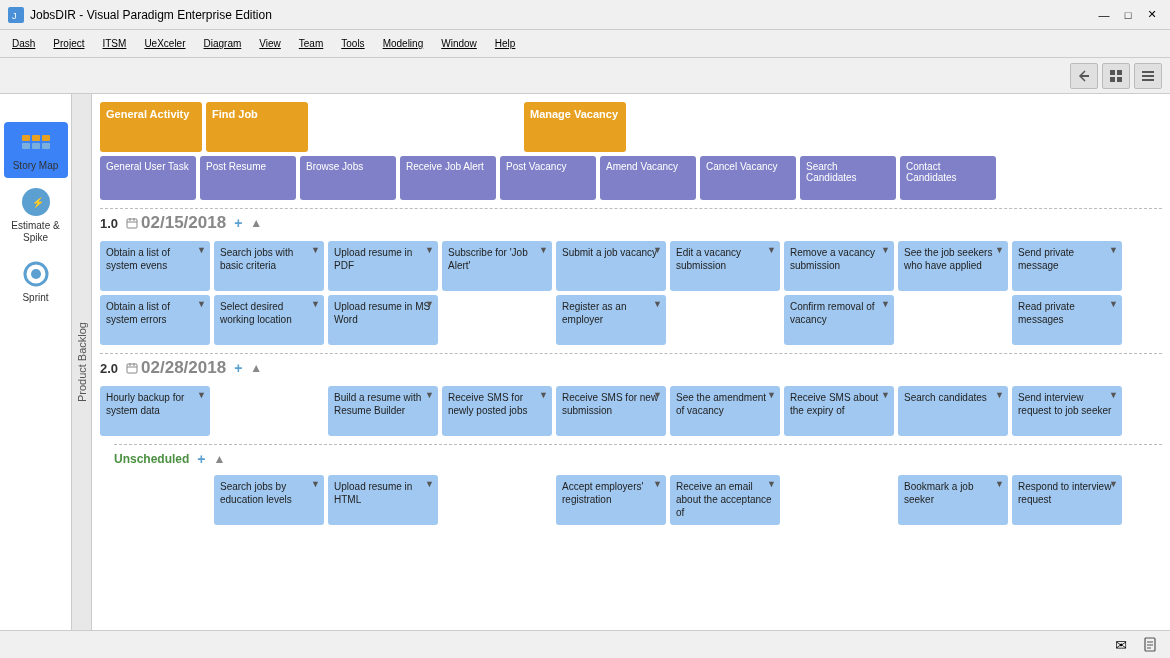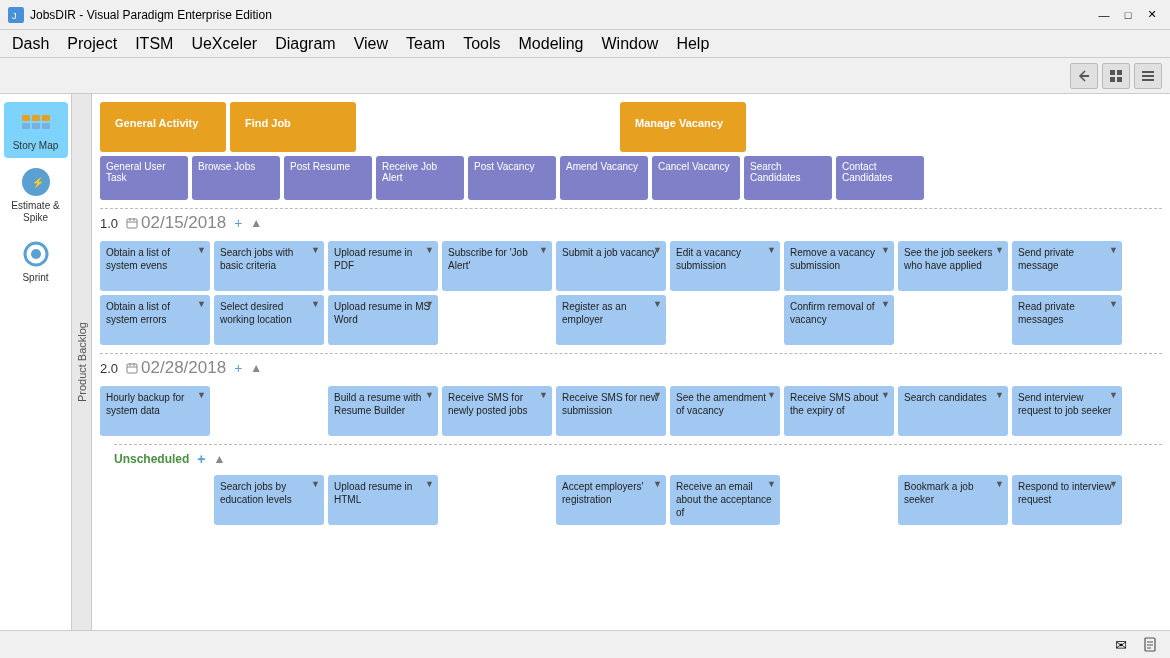--- a/index.html
+++ b/index.html
@@ -27,21 +27,22 @@
       display: flex;
       align-items: center;
       padding: 0 4px;
       border-bottom: 1px solid #ccc;
       gap: 2px;
     }
     .menu-item {
       padding: 3px 8px;
       cursor: pointer;
       border-radius: 2px;
-      font-size: 16px;
+      font-size: 10px;
+      text-decoration: underline;
     }
 
     
     .toolbar {
       background: #f0f0f0;
       height: 36px;
       display: flex;
       align-items: center;
       justify-content: flex-end;
       padding: 0 8px;
@@ -81,21 +82,21 @@
     .sidebar-item {
       width: 64px;
       display: flex;
       flex-direction: column;
       align-items: center;
       padding: 6px 4px;
       cursor: pointer;
       border-radius: 4px;
       gap: 4px;
     }
-    .sidebar-item.active { background: #7dd3fc; }
+    .sidebar-item.active { background: #3b82f6; margin-top: 20px; }
     .sidebar-icon {
       width: 32px;
       height: 28px;
       display: flex;
       align-items: center;
       justify-content: center;
     }
     .sidebar-label { font-size: 10px; text-align: center; color: #333; line-height: 1.2; }
 
     
@@ -150,64 +151,64 @@
     }
 
     
     .epic-row {
       display: flex;
       gap: 4px;
       margin-bottom: 4px;
     }
 
     .epic-card {
-      width: 126px;
+      width: 102px;
       min-height: 50px;
       background: #e8a020;
       color: #fff;
       font-size: 11px;
       font-weight: bold;
-      padding: 15px;
+      padding: 6px;
       border-radius: 3px;
       cursor: pointer;
     }
     .epic-card.empty {
       background: transparent;
       border: none;
     }
 
     
     .story-row {
       display: flex;
       gap: 4px;
       margin-bottom: 8px;
     }
 
     .story-card {
-      width: 88px;
+      width: 96px;
       min-height: 44px;
       background: #8080c8;
       color: #fff;
       font-size: 10px;
       padding: 5px 6px;
       border-radius: 3px;
       cursor: pointer;
     }
 
     
     .sprint-section {
       margin-bottom: 8px;
     }
     .sprint-header {
       display: flex;
       align-items: center;
       gap: 8px;
       padding: 4px 0;
       font-size: 12px;
-      font-weight: normal;
+      font-weight: bold;
       color: #555;
       border-top: 1px dashed #bbb;
     }
     .sprint-version { font-size: 13px; color: #333; }
     .sprint-date { color: #888; font-size: 17px; display: flex; align-items: center; gap: 3px; }
     .sprint-add { color: #5ba0d0; cursor: pointer; font-size: 14px; }
     .sprint-collapse { color: #888; cursor: pointer; }
 
     
     .task-rows { display: flex; flex-direction: column; gap: 4px; margin-top: 4px; }
@@ -392,22 +393,22 @@
           <div class="epic-card empty"></div>
           <div class="epic-card empty"></div>
           <div class="epic-card">Manage Vacancy</div>
           <div class="epic-card empty"></div>
           <div class="epic-card empty"></div>
           <div class="epic-card empty"></div>
         </div>
 
         <div class="story-row">
           <div class="story-card">General User Task</div>
+          <div class="story-card">Post Resume</div>
           <div class="story-card">Browse Jobs</div>
-          <div class="story-card">Post Resume</div>
           <div class="story-card">Receive Job Alert</div>
           <div class="story-card">Post Vacancy</div>
           <div class="story-card">Amend Vacancy</div>
           <div class="story-card">Cancel Vacancy</div>
           <div class="story-card">Search Candidates</div>
           <div class="story-card">Contact Candidates</div>
         </div>
 
         <div class="sprint-section">
           <div class="sprint-header">

